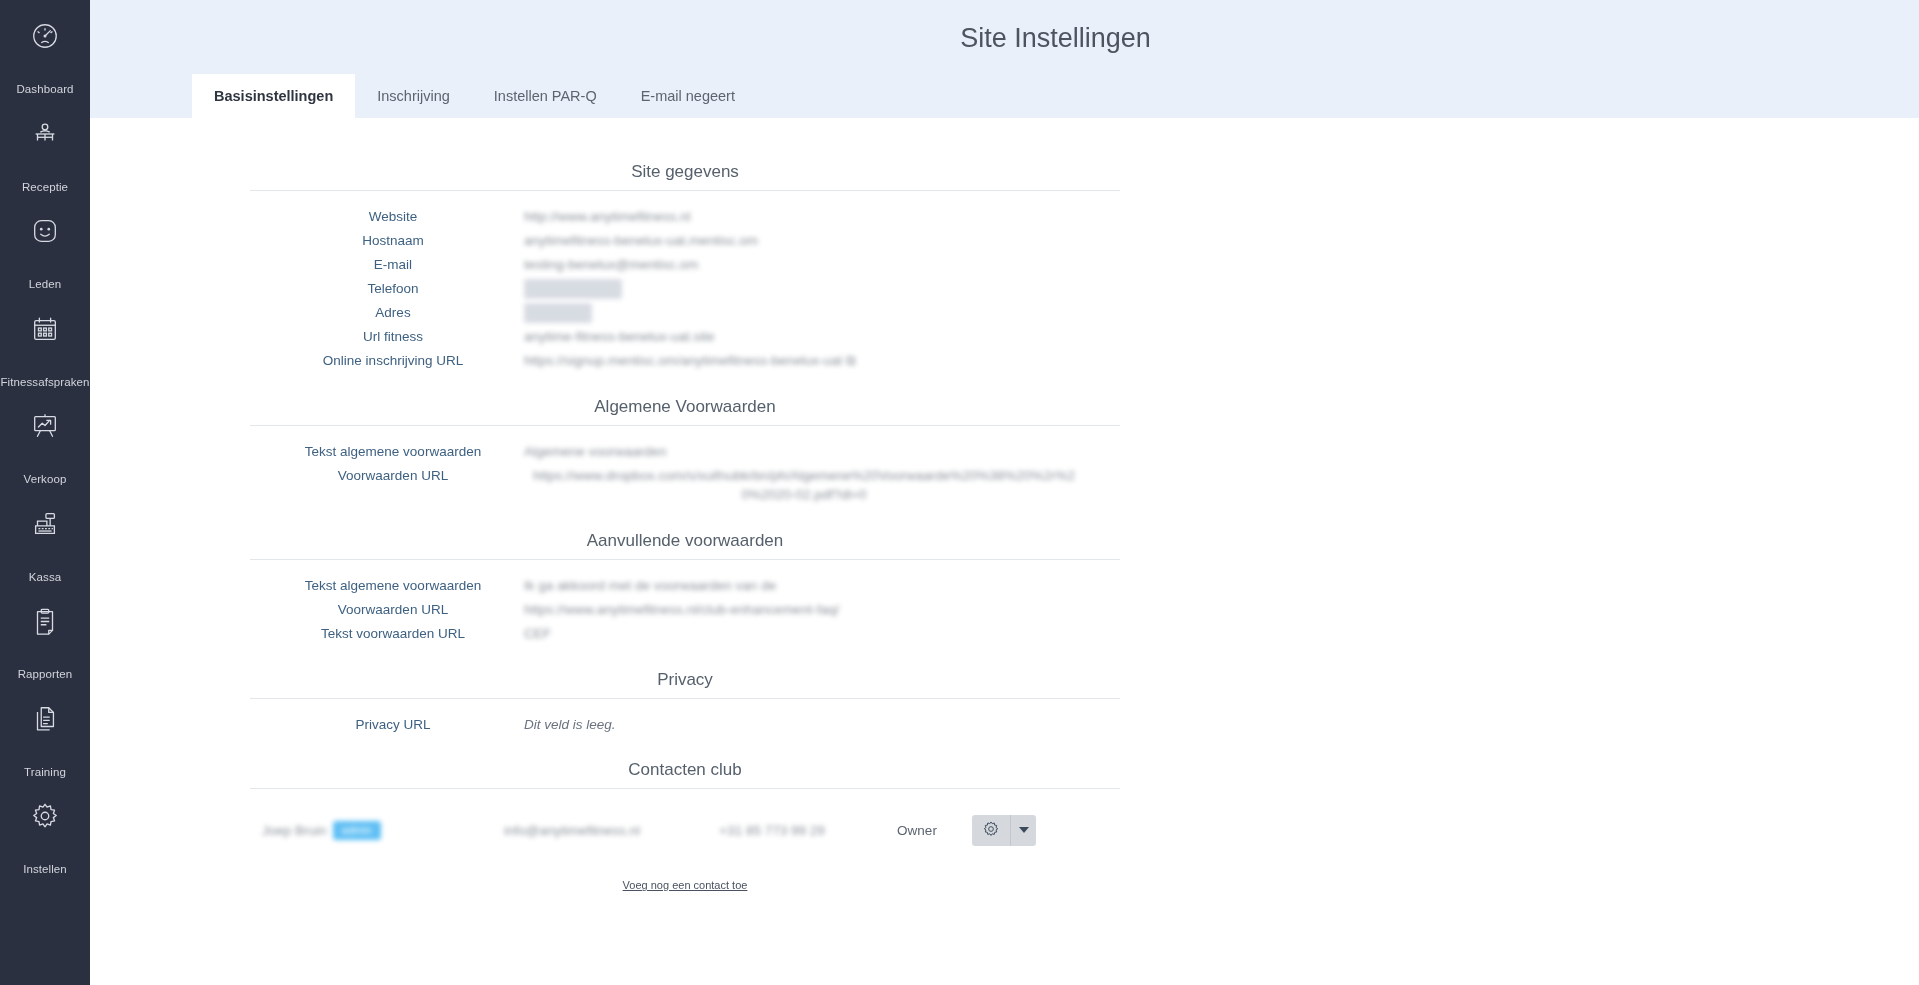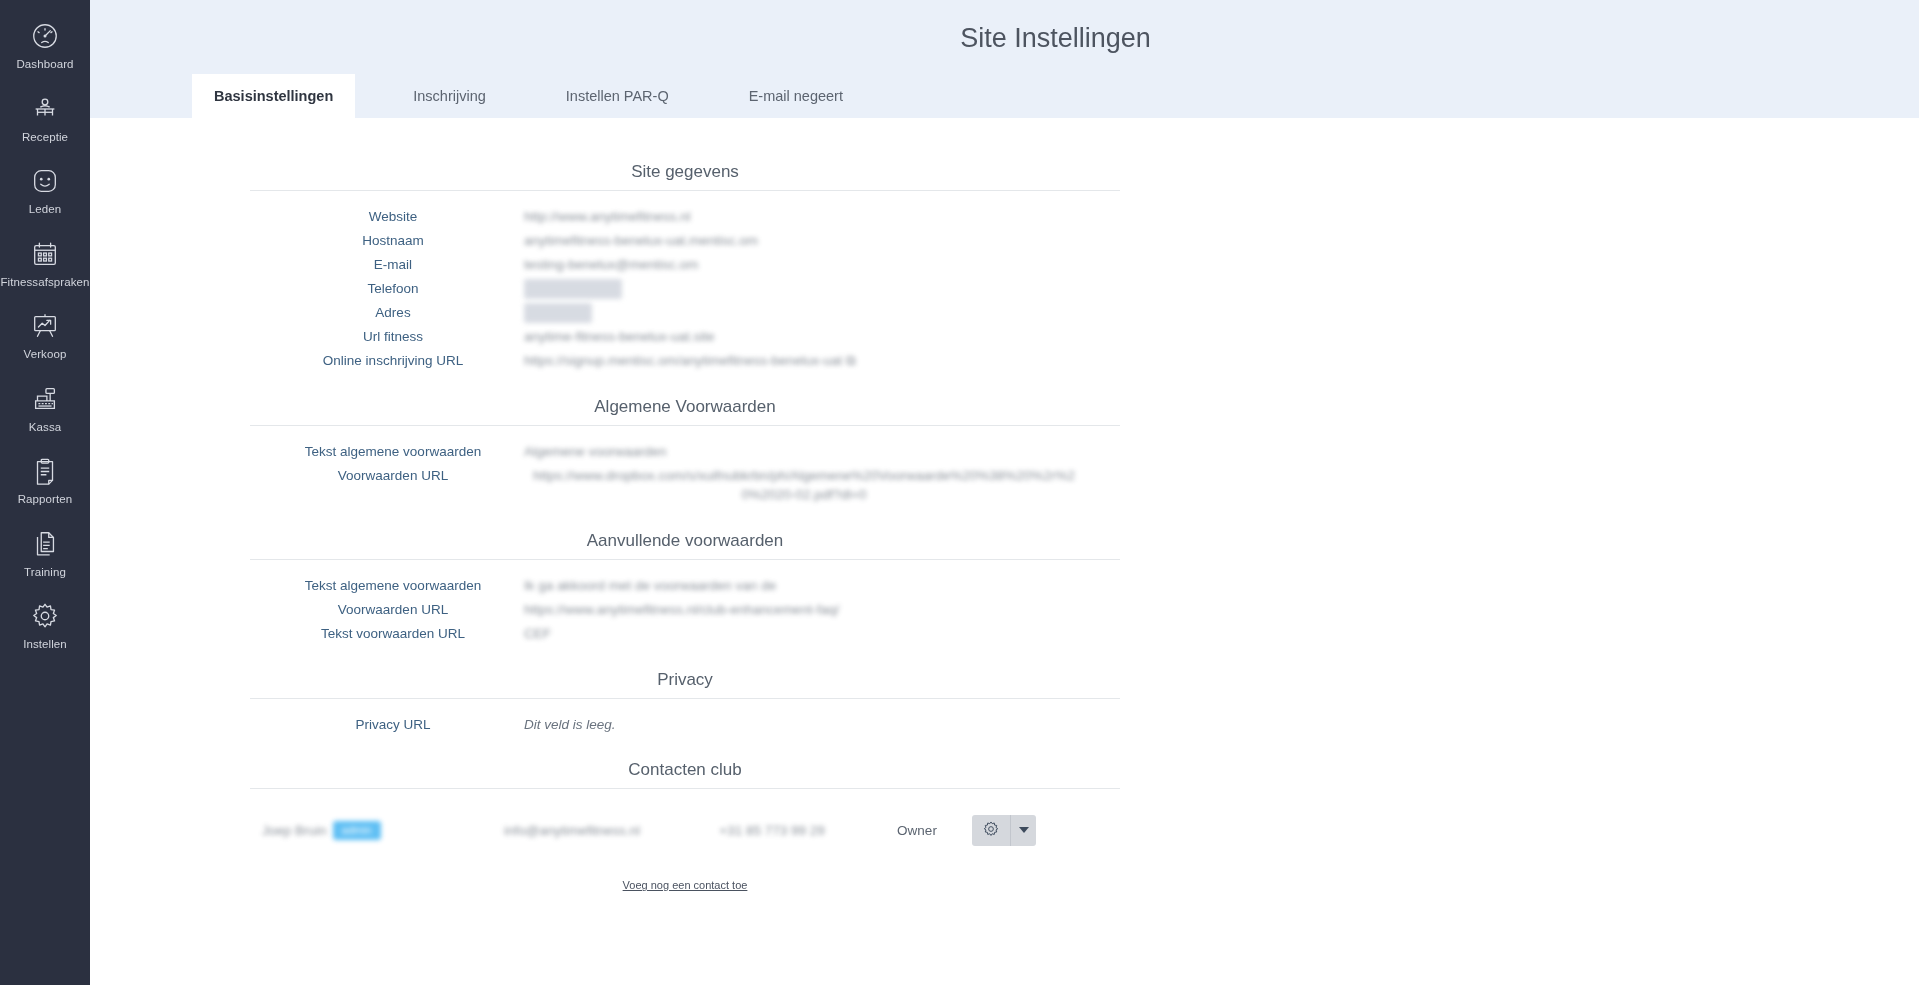--- a/index.html
+++ b/index.html
@@ -37,20 +37,21 @@
     display: flex; align-items: center; justify-content: center;
     color: #d7dae2;
   }
   .nav-item .ico svg { display: block; }
   .nav-label {
     font-size: 11.5px;
     color: #d2d5dd;
     letter-spacing: .1px;
     line-height: 1;
     white-space: nowrap;
+    margin-top: 25px;
   }
 
   
   .main {
     flex: 1 1 auto;
     min-width: 0;
     background: #f2f4f8;
     display: flex;
     flex-direction: column;
     text-align: center;
@@ -65,21 +66,20 @@
     color: #4d5460;
     padding-left: 102px;
     line-height: 1.25;
   }
   .tabbar {
     display: flex;
     align-items: flex-end;
     padding-left: 102px;
     margin-top: 18px;
     height: 44px;
-    gap: 36px;
   }
   .tab {
     padding: 0 22px;
     height: 44px;
     line-height: 44px;
     font-size: 14.5px;
     color: #5c6470;
     cursor: pointer;
     white-space: nowrap;
   }

